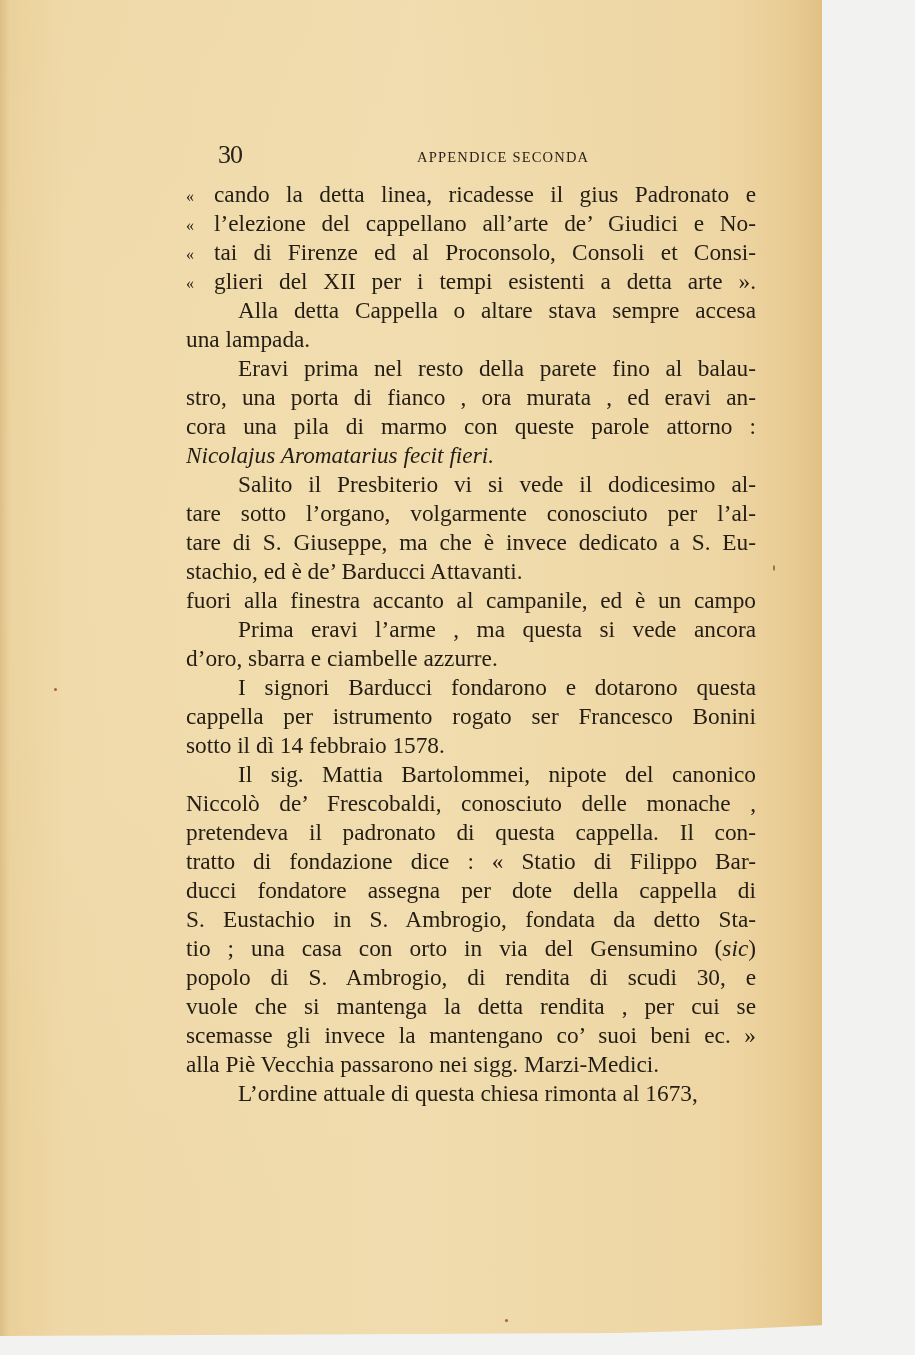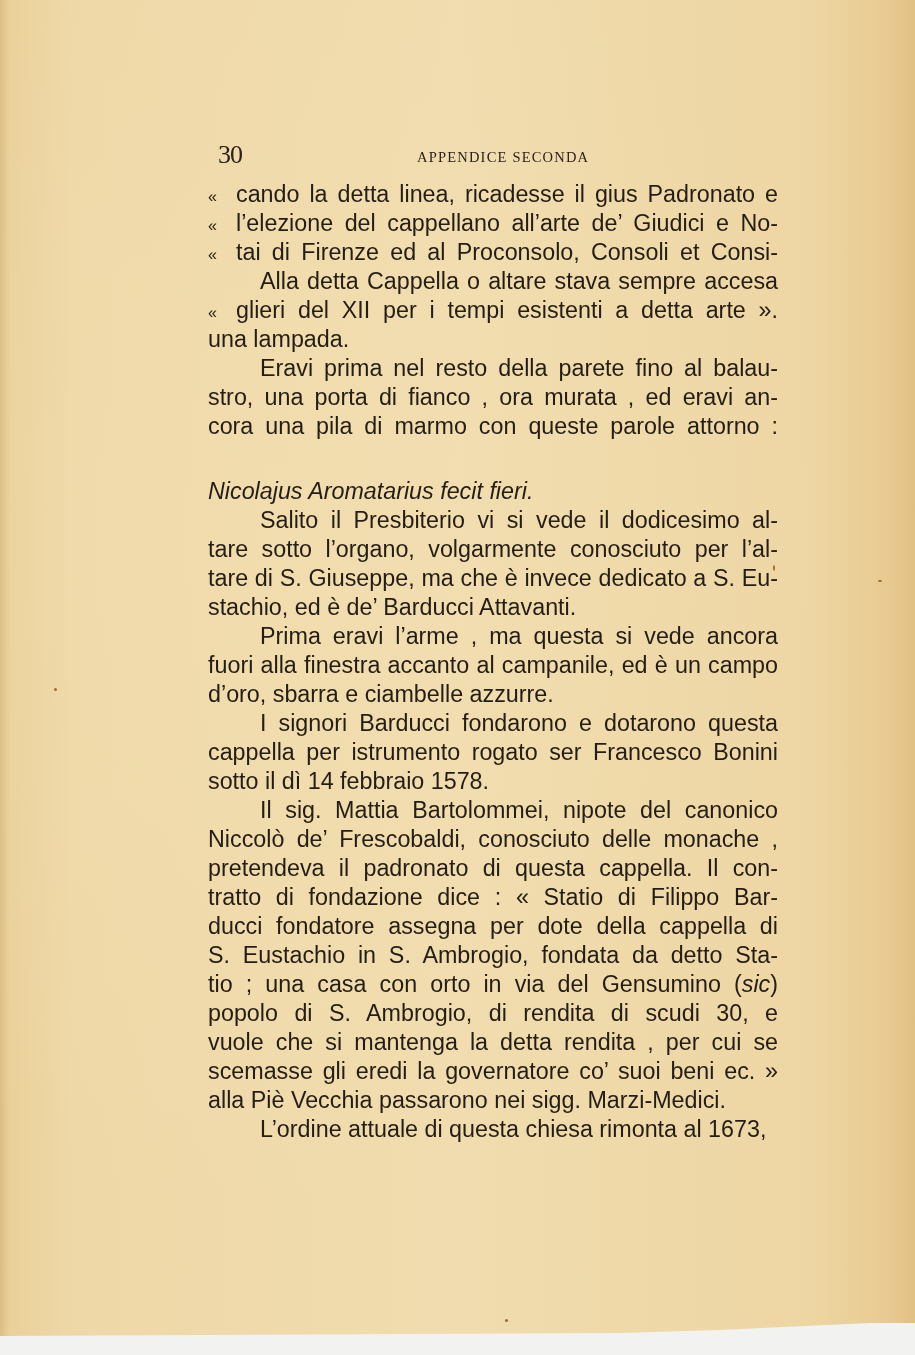--- a/index.html
+++ b/index.html
@@ -10,21 +10,21 @@
       width: 915px;
       height: 1355px;
       position: relative;
       overflow: hidden;
       background: #f2f2f0;
     }
     .page {
       position: absolute;
       left: 0;
       top: 0;
-      width: 915px;
+      width: 822px;
       height: 1336px;
       background:
         radial-gradient(ellipse at 30% 40%, rgba(245,225,180,0.35), rgba(0,0,0,0) 60%),
         linear-gradient(90deg, #e9cf98 0%, #efd8a8 8%, #f0dcae 50%, #eed6a4 88%, #e6c78c 100%);
       box-shadow: 0 3px 0 #3a3326;
       clip-path: polygon(0 0, 100% 0, 100% 1323px, 870px 1323px, 720px 1330px, 620px 1333px, 0 1336px);
     }
     .page::after {
       content: "";
       position: absolute;
@@ -61,24 +61,24 @@
     .head-title {
       position: absolute;
       left: 199px;
       top: 9px;
       font-size: 14.5px;
       letter-spacing: 1.2px;
       text-transform: uppercase;
     }
     .text-block {
       position: absolute;
-      left: 208px;
+      left: 186px;
       top: 180px;
       width: 570px;
-      font-family: Liberation Sans, sans-serif;
+      font-family: Liberation Serif, serif;
       font-size: 23.3px;
       line-height: 29px;
       color: #241d14;
       text-align: justify;
     }
     .line {
       display: block;
       white-space: nowrap;
       text-align-last: justify;
       text-align: justify;
@@ -93,21 +93,20 @@
     .line.quote .q {
       display: inline-block;
       width: 28px;
       font-size: 16px;
     }
     .line.quote {
       text-align-last: justify;
     }
     .it {
       font-style: italic;
-      margin-top: 36px;
     }
     .speck {
       position: absolute;
       border-radius: 50%;
       background: #a0682c;
     }
   </style>
 </head>
 <body>
 
@@ -116,53 +115,53 @@
 
   <div class="running-head">
     <span class="page-number">30</span>
     <span class="head-title">APPENDICE SECONDA</span>
   </div>
 
   <div class="text-block">
     <span class="line quote"><span class="q">«</span><span>cando la detta linea, ricadesse il gius Padronato e</span></span>
     <span class="line quote"><span class="q">«</span><span>l’elezione del cappellano all’arte de’ Giudici e No-</span></span>
     <span class="line quote"><span class="q">«</span><span>tai di Firenze ed al Proconsolo, Consoli et Consi-</span></span>
+    <span class="line quote last"><span class="q">«</span><span>glieri del XII per i tempi esistenti a detta arte ».</span></span>
+
     <span class="line indent">Alla detta Cappella o altare stava sempre accesa</span>
-
-    <span class="line quote last"><span class="q">«</span><span>glieri del XII per i tempi esistenti a detta arte ».</span></span>
     <span class="line last">una lampada.</span>
 
     <span class="line indent">Eravi prima nel resto della parete fino al balau-</span>
     <span class="line">stro, una porta di fianco , ora murata , ed eravi an-</span>
     <span class="line">cora una pila di marmo con queste parole attorno :</span>
     <span class="line last it">Nicolajus Aromatarius fecit fieri.</span>
 
     <span class="line indent">Salito il Presbiterio vi si vede il dodicesimo al-</span>
     <span class="line">tare sotto l’organo, volgarmente conosciuto per l’al-</span>
     <span class="line">tare di S. Giuseppe, ma che è invece dedicato a S. Eu-</span>
     <span class="line last">stachio, ed è de’ Barducci Attavanti.</span>
 
+    <span class="line">fuori alla finestra accanto al campanile, ed è un campo</span>
     <span class="line indent">Prima eravi l’arme , ma questa si vede ancora</span>
-    <span class="line">fuori alla finestra accanto al campanile, ed è un campo</span>
     <span class="line last">d’oro, sbarra e ciambelle azzurre.</span>
 
     <span class="line indent">I signori Barducci fondarono e dotarono questa</span>
     <span class="line">cappella per istrumento rogato ser Francesco Bonini</span>
     <span class="line last">sotto il dì 14 febbraio 1578.</span>
 
     <span class="line indent">Il sig. Mattia Bartolommei, nipote del canonico</span>
     <span class="line">Niccolò de’ Frescobaldi, conosciuto delle monache ,</span>
     <span class="line">pretendeva il padronato di questa cappella. Il con-</span>
     <span class="line">tratto di fondazione dice : « Statio di Filippo Bar-</span>
     <span class="line">ducci fondatore assegna per dote della cappella di</span>
     <span class="line">S. Eustachio in S. Ambrogio, fondata da detto Sta-</span>
     <span class="line"><span>tio ; una casa con orto in via del Gensumino (</span><span class="it">sic</span><span>)</span></span>
     <span class="line">popolo di S. Ambrogio, di rendita di scudi 30, e</span>
     <span class="line">vuole che si mantenga la detta rendita , per cui se</span>
-    <span class="line">scemasse gli eredi la governatore co’ suoi beni ec. »</span>
+    <span class="line">scemasse gli invece la mantengano co’ suoi beni ec. »</span>
     <span class="line last">alla Piè Vecchia passarono nei sigg. Marzi-Medici.</span>
 
     <span class="line indent last">L’ordine attuale di questa chiesa rimonta al 1673,</span>
   </div>
 
   <div class="speck" style="left:54px;top:688px;width:3px;height:3px;"></div>
   <div class="speck" style="left:773px;top:565px;width:2px;height:6px;"></div>
   <div class="speck" style="left:878px;top:580px;width:4px;height:2px;"></div>
   <div class="speck" style="left:505px;top:1319px;width:3px;height:3px;"></div>
 </div>

